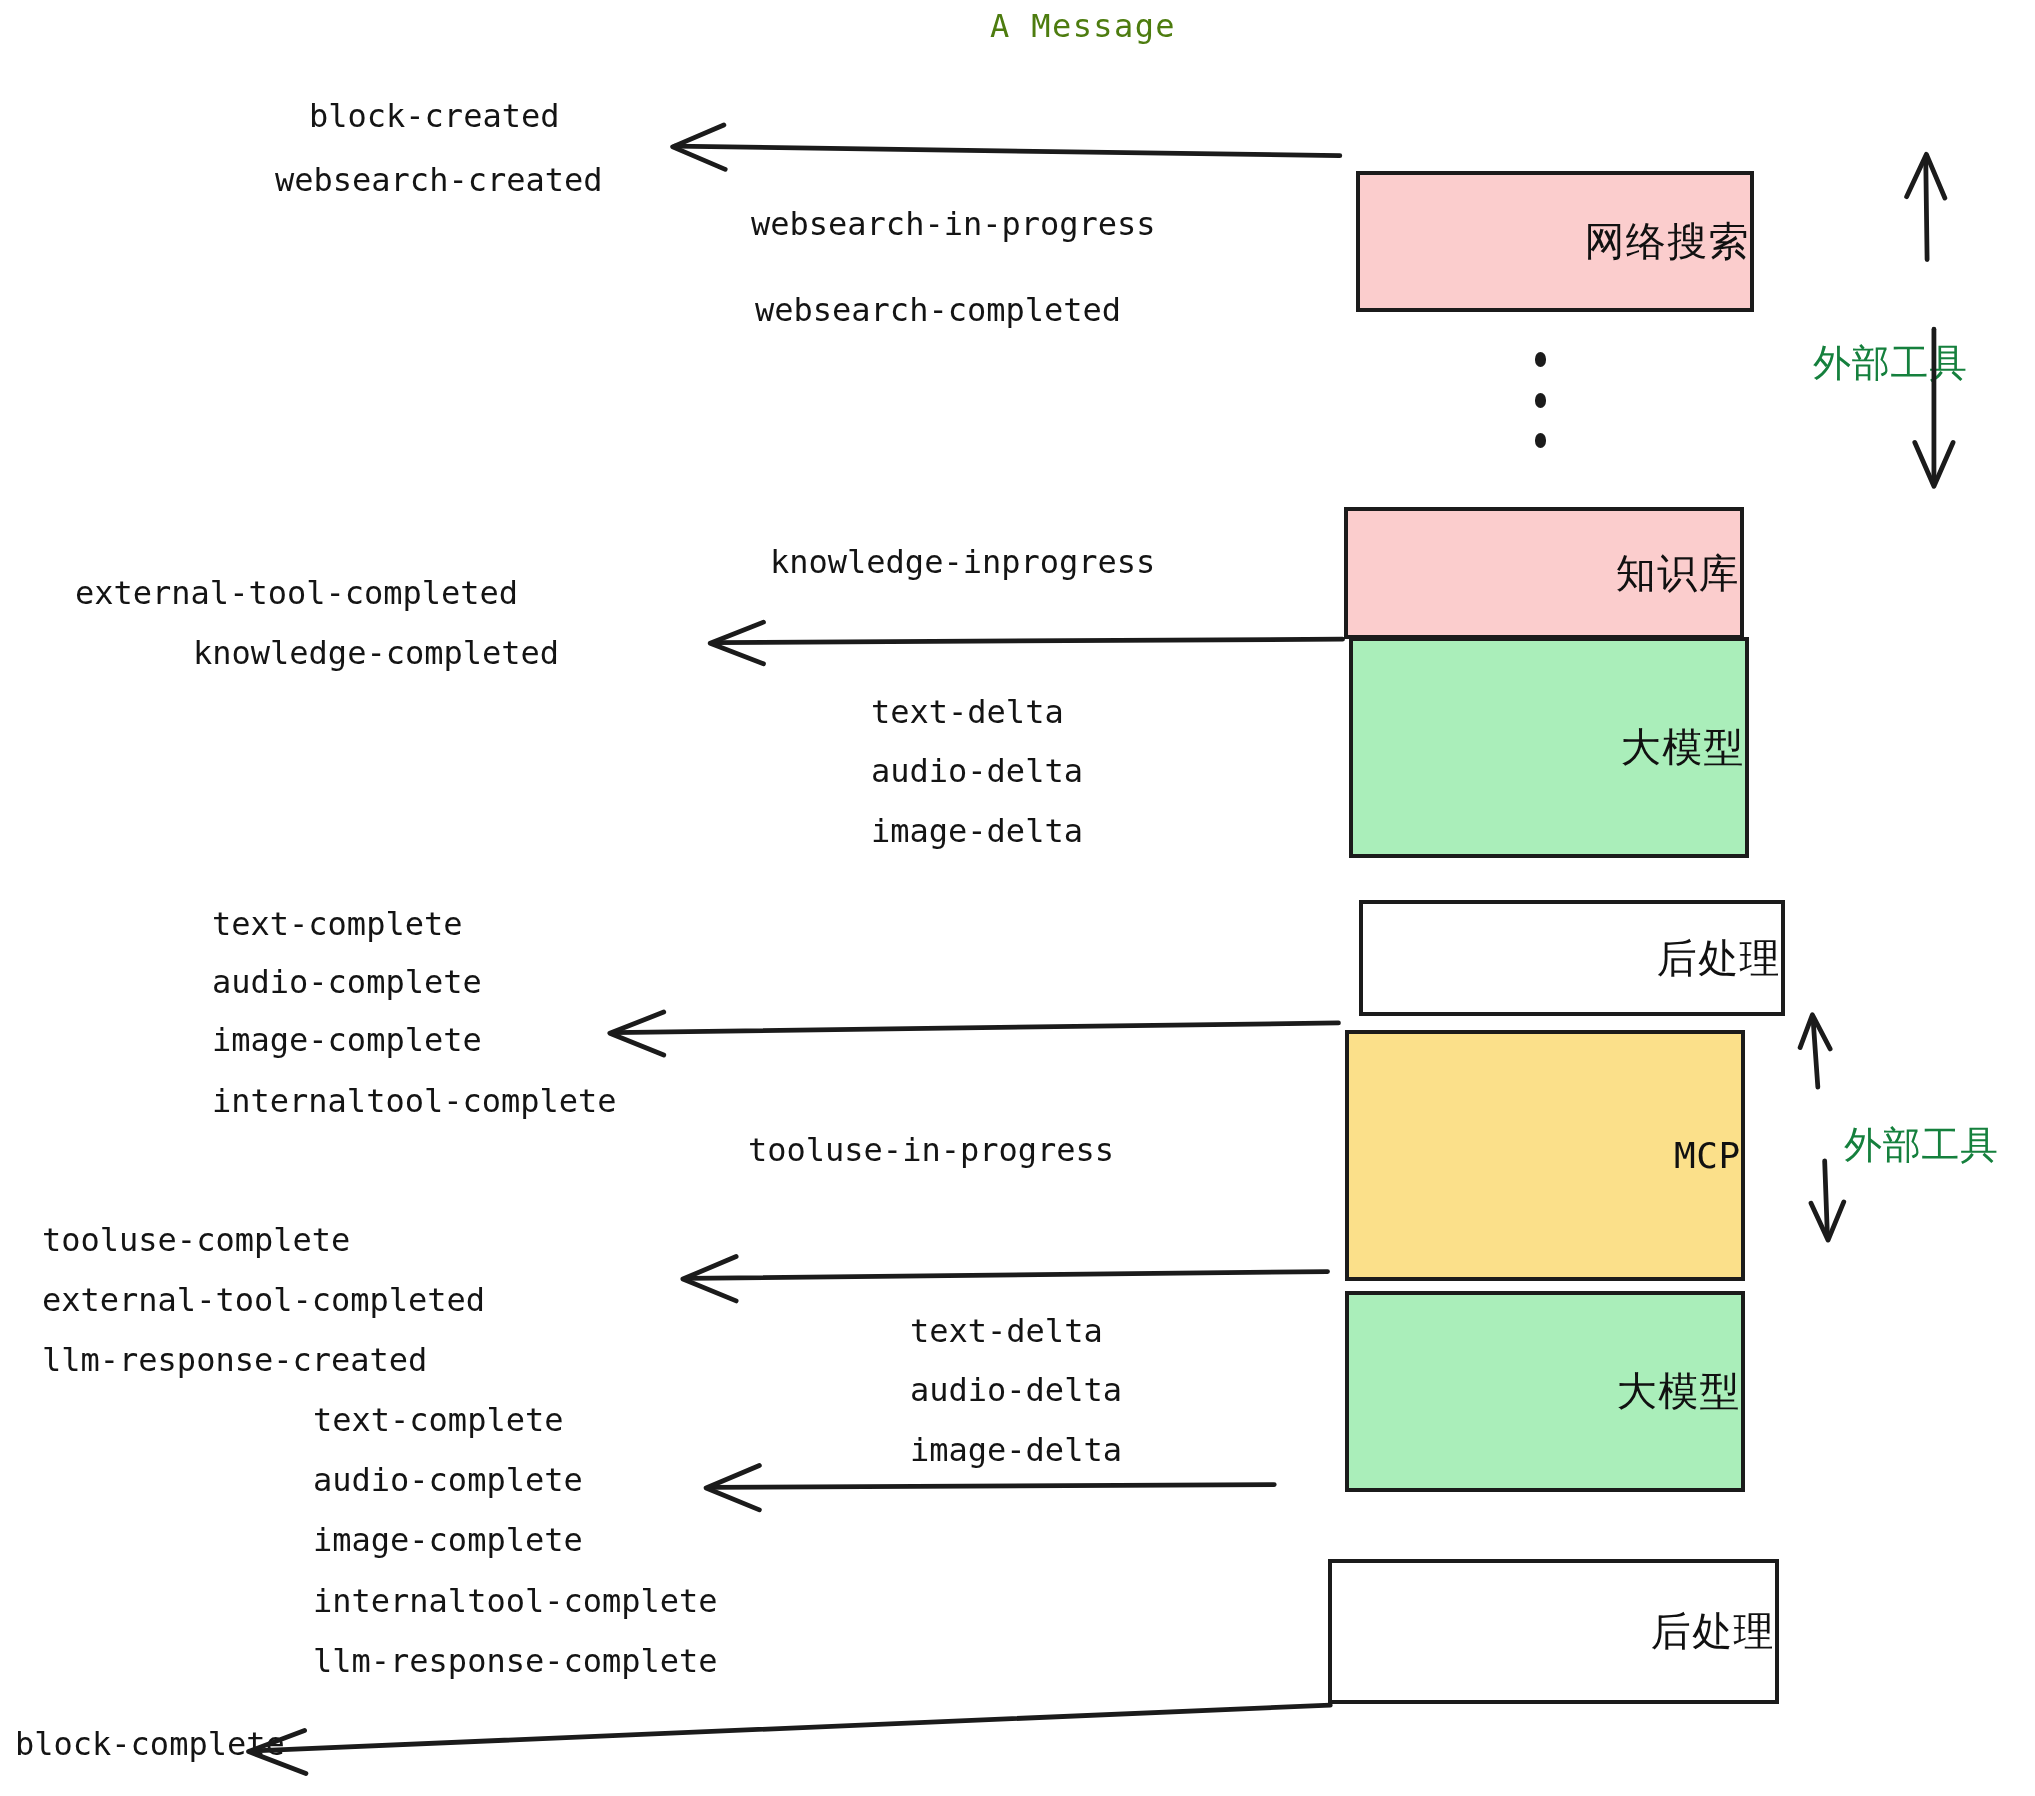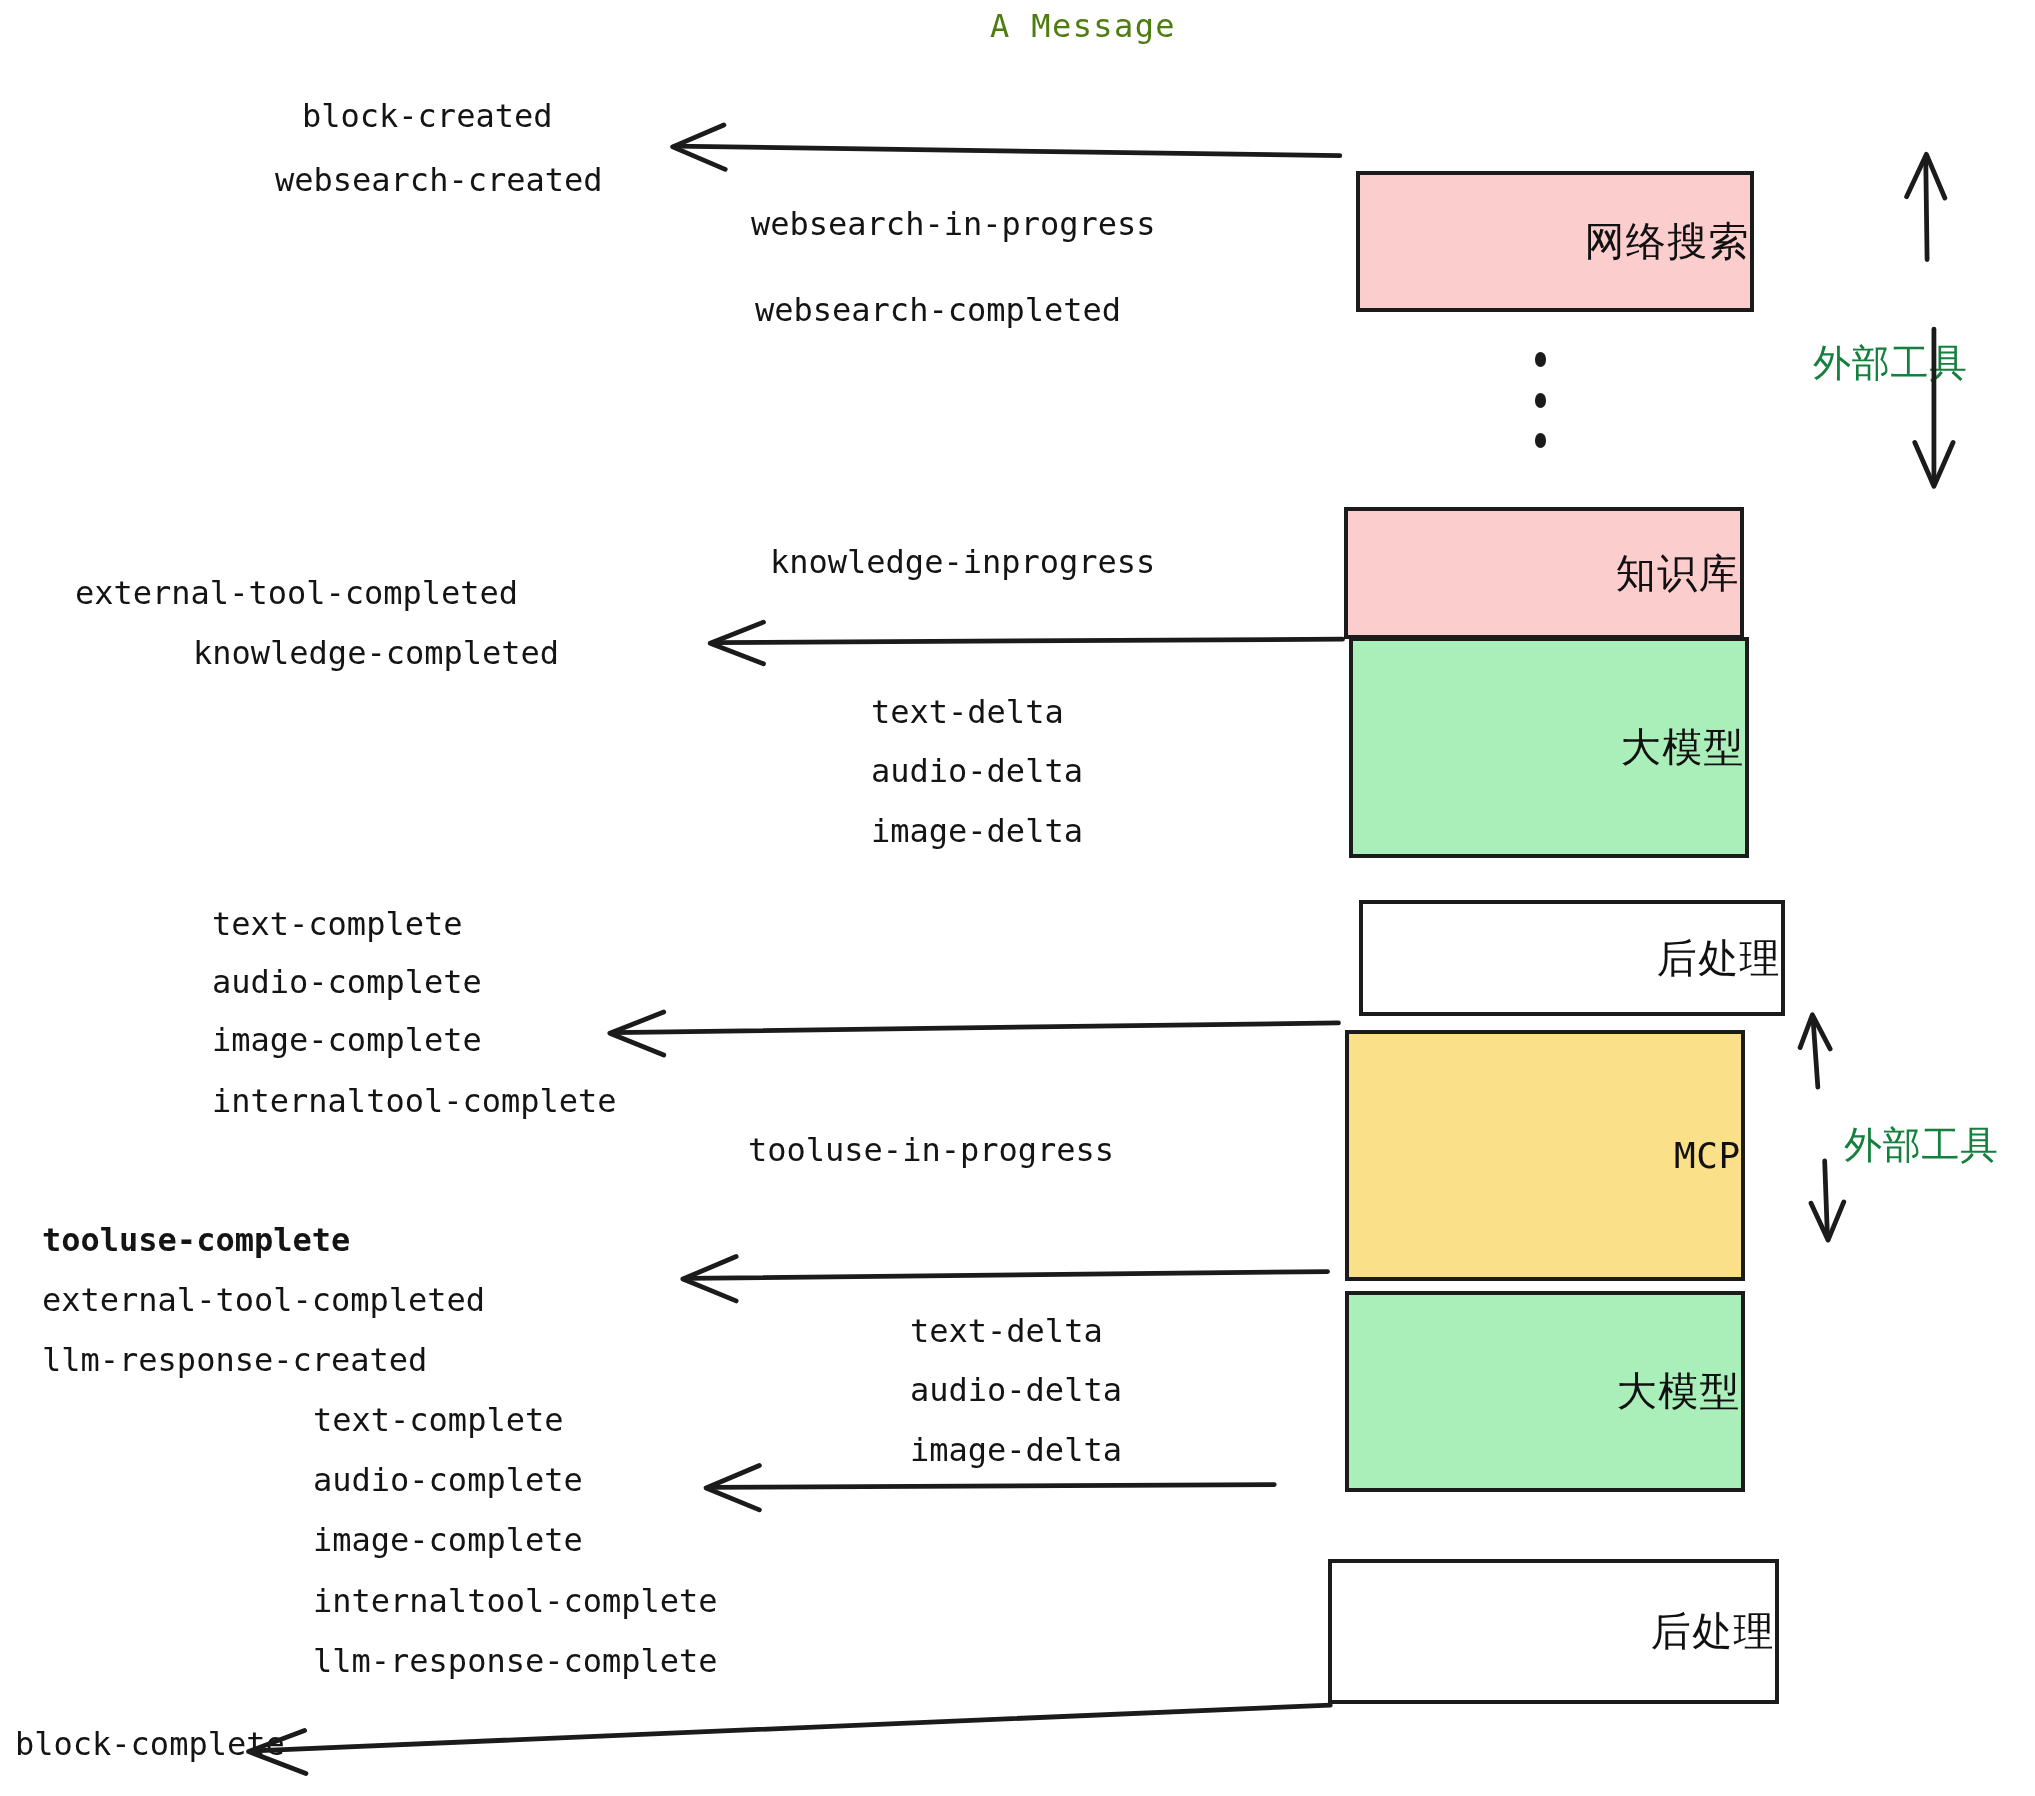--- a/index.html
+++ b/index.html
@@ -81,36 +81,36 @@
     pointer-events: none;
   }
 </style>
 </head>
 <body>
 
 <div id="canvas">
 
   <div class="title" style="left:990px; top:6.8px;">A Message</div>
 
-  <div class="mono-label" style="left:302px;  top:100px;">block-created</div>
+  <div class="mono-label" style="left:309px;  top:100px;">block-created</div>
   <div class="mono-label" style="left:275px;  top:164px;">websearch-created</div>
   <div class="mono-label" style="left:751px; top:208px;">websearch-in-progress</div>
   <div class="mono-label" style="left:755px; top:294px;">websearch-completed</div>
   <div class="mono-label" style="left:770px; top:546px;">knowledge-inprogress</div>
   <div class="mono-label" style="left:75px;  top:577px;">external-tool-completed</div>
   <div class="mono-label" style="left:193px;  top:637px;">knowledge-completed</div>
   <div class="mono-label" style="left:871px; top:696px;">text-delta</div>
   <div class="mono-label" style="left:871px; top:755px;">audio-delta</div>
   <div class="mono-label" style="left:871px; top:815px;">image-delta</div>
   <div class="mono-label" style="left:212px;  top:908px;">text-complete</div>
   <div class="mono-label" style="left:212px;  top:966px;">audio-complete</div>
   <div class="mono-label" style="left:212px;  top:1024px;">image-complete</div>
   <div class="mono-label" style="left:212px;  top:1085px;">internaltool-complete</div>
   <div class="mono-label" style="left:748px; top:1134px;">tooluse-in-progress</div>
-  <div class="mono-label" style="left:42px;   top:1224px;font-weight:bold;">tooluse-complete</div>
+  <div class="mono-label" style="left:42px;   top:1224px;">tooluse-complete</div>
   <div class="mono-label" style="left:42px;  top:1284px;">external-tool-completed</div>
   <div class="mono-label" style="left:42px;   top:1344px;">llm-response-created</div>
   <div class="mono-label" style="left:910px; top:1315px;">text-delta</div>
   <div class="mono-label" style="left:910px; top:691px; top:1374px;">audio-delta</div>
   <div class="mono-label" style="left:910px; top:1434px;">image-delta</div>
   <div class="mono-label" style="left:313px;  top:1404px;">text-complete</div>
   <div class="mono-label" style="left:313px;  top:1464px;">audio-complete</div>
   <div class="mono-label" style="left:313px;  top:1524px;">image-complete</div>
   <div class="mono-label" style="left:313px;  top:1585px;">internaltool-complete</div>
   <div class="mono-label" style="left:313px;  top:1645px;">llm-response-complete</div>

